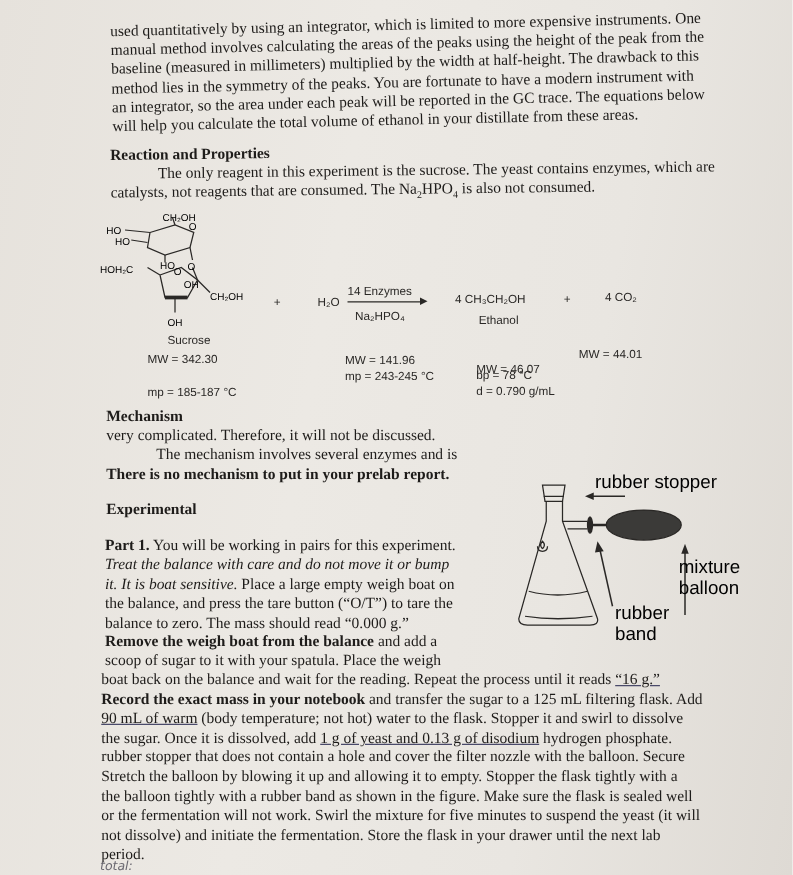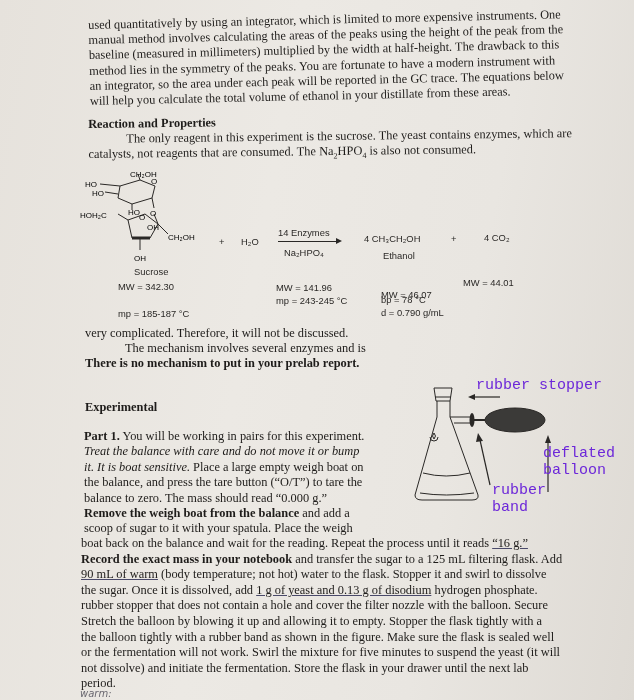--- a/index.html
+++ b/index.html
@@ -13,21 +13,21 @@
     .page { position: absolute; left: 0; top: 0; width: 634px; height: 700px; }
     .para { position: absolute; font-size: 12.4px; line-height: 15.2px; white-space: nowrap; }
     .para div { white-space: nowrap; }
     .b { font-weight: bold; }
     .i { font-style: italic; }
     .u { text-decoration: underline; text-decoration-color: #4a4a6a; }
     .sans { font-family: "Liberation Sans", sans-serif; font-size: 9.4px; color: #2a2826; }
     .abs { position: absolute; white-space: nowrap; }
     .heading { font-weight: bold; font-size: 12.4px; }
     .chem-label { font-family: "Liberation Sans", sans-serif; font-size: 8px; color: #2a2826; }
-    .callout { font-family: Liberation Mono, monospace; font-size: 15px; color: #6d28d9; line-height: 17px; }
+    .callout { font-family: Liberation Sans, sans-serif; font-size: 15px; color: #000000; line-height: 17px; }
     .hand { font-family: "DejaVu Sans", sans-serif; font-size: 10px; color: #6a6870; font-style: italic; }
   </style>
 </head>
 <body>
 
 <div class="page">
 
   <div class="para" style="left:88px; top:18px; transform: rotate(-1.3deg); transform-origin: left top;">
     <div>used quantitatively by using an integrator, which is limited to more expensive instruments. One</div>
     <div>manual method involves calculating the areas of the peaks using the height of the peak from the</div>
@@ -71,41 +71,42 @@
     <text x="67" y="62" class="chem-label">OH</text>
     <text x="88" y="72" class="chem-label">CH₂OH</text>
     <text x="54" y="93" class="chem-label">OH</text>
   </svg>
 
   <span class="abs sans" style="left:134px; top:266px;">Sucrose</span>
   <span class="abs sans" style="left:118px; top:281px;">MW = 342.30</span>
   <span class="abs sans" style="left:118px; top:295px;margin-top:13px;">mp = 185-187 °C</span>
 
   <span class="abs sans" style="left:219px; top:236px;">+</span>
-  <span class="abs sans" style="left:241px; top:236px;">H₂O</span>
+  <span class="abs sans" style="left:254px; top:236px;">H₂O</span>
 
   <span class="abs sans" style="left:278px; top:227px;">14 Enzymes</span>
   <div class="abs" style="left:278px; top:241px; width:60px; height:1px; background:#2a2826;"></div>
   <div class="abs" style="left:336px; top:238px; width:0; height:0; border-left:6px solid #2a2826; border-top:3px solid transparent; border-bottom:3px solid transparent;"></div>
   <span class="abs sans" style="left:284px; top:247px;">Na₂HPO₄</span>
 
   <span class="abs sans" style="left:276px; top:282px;">MW = 141.96</span>
   <span class="abs sans" style="left:276px; top:295px;">mp = 243-245 °C</span>
 
   <span class="abs sans" style="left:364px; top:233px;">4 CH₃CH₂OH</span>
   <span class="abs sans" style="left:383px; top:250px;">Ethanol</span>
   <span class="abs sans" style="left:451px; top:233px;">+</span>
   <span class="abs sans" style="left:484px; top:232px;">4 CO₂</span>
 
   <span class="abs sans" style="left:381px; top:270px;margin-top:19px;">MW = 46.07</span>
   <span class="abs sans" style="left:381px; top:294px;">bp = 78 °C</span>
   <span class="abs sans" style="left:381px; top:307px;">d = 0.790 g/mL</span>
   <span class="abs sans" style="left:463px; top:277px;">MW = 44.01</span>
 
   <div class="para" style="left:85px; top:326px;">
+    <div class="heading">Mechanism</div>
     <div>very complicated. Therefore, it will not be discussed.</div>
     <div style="padding-left:40px;">The mechanism involves several enzymes and is</div>
     <div class="b">There is no mechanism to put in your prelab report.</div>
   </div>
 
   <div class="abs heading" style="left:85px; top:400px; font-family:'Liberation Serif',serif;">Experimental</div>
 
   <div class="para" style="left:84px; top:429px; line-height:15.4px;">
     <div><span class="b">Part 1.</span><span> You will be working in pairs for this experiment.</span></div>
     <div class="i">Treat the balance with care and do not move it or bump</div>
@@ -122,21 +123,21 @@
     <div><span class="u">90 mL of warm</span><span> (body temperature; not hot) water to the flask. Stopper it and swirl to dissolve</span></div>
     <div><span>the sugar. Once it is dissolved, add </span><span class="u">1 g of yeast and 0.13 g of disodium</span><span> hydrogen phosphate.</span></div>
     <div>rubber stopper that does not contain a hole and cover the filter nozzle with the balloon.  Secure</div>
     <div>Stretch the balloon by blowing it up and allowing it to empty. Stopper the flask tightly with a</div>
     <div>the balloon tightly with a rubber band as shown in the figure.  Make sure the flask is sealed well</div>
     <div>or the fermentation will not work.  Swirl the mixture for five minutes to suspend the yeast (it will</div>
     <div>not dissolve) and initiate the fermentation. Store the flask in your drawer until the next lab</div>
     <div>period.</div>
   </div>
 
-  <span class="abs hand" style="left:80px; top:688px;">warm:</span>
+  <span class="abs hand" style="left:80px; top:688px;">total:</span>
 
   <svg class="abs" style="left:410px; top:385px;" width="150" height="120" viewBox="0 0 150 120">
     <g stroke="#2a2826" stroke-width="1" fill="none">
 
       <polygon points="24,3 42,3 40,16 26,16"></polygon>
       <line x1="25" y1="12" x2="41" y2="12"></line>
 
       <path d="M27,16 L27,32 L5,110 Q5,115 12,115 L62,115 Q69,115 68,110 L40,32 L40,16"></path>
       <path d="M13,88 Q36,94 60,88"></path>
       <path d="M10,108 Q36,112 64,108"></path>
@@ -158,21 +159,21 @@
 
     <line x1="80" y1="100" x2="70" y2="55" stroke="#2a2826" stroke-width="1.2"></line>
     <polygon points="68,48 66,57 73,56" fill="#2a2826"></polygon>
 
     <line x1="138" y1="107" x2="138" y2="56" stroke="#2a2826" stroke-width="1.2"></line>
     <polygon points="138,50 135,58 141,58" fill="#2a2826"></polygon>
   </svg>
 
   <span class="abs callout" style="left:476px; top:377px;">rubber stopper</span>
   <div class="abs callout" style="left:543px; top:445px;">
-    <div>deflated</div>
+    <div>mixture</div>
     <div>balloon</div>
   </div>
   <div class="abs callout" style="left:492px; top:482px;">
     <div>rubber</div>
     <div>band</div>
   </div>
 
 </div>
 
 </body></html>

